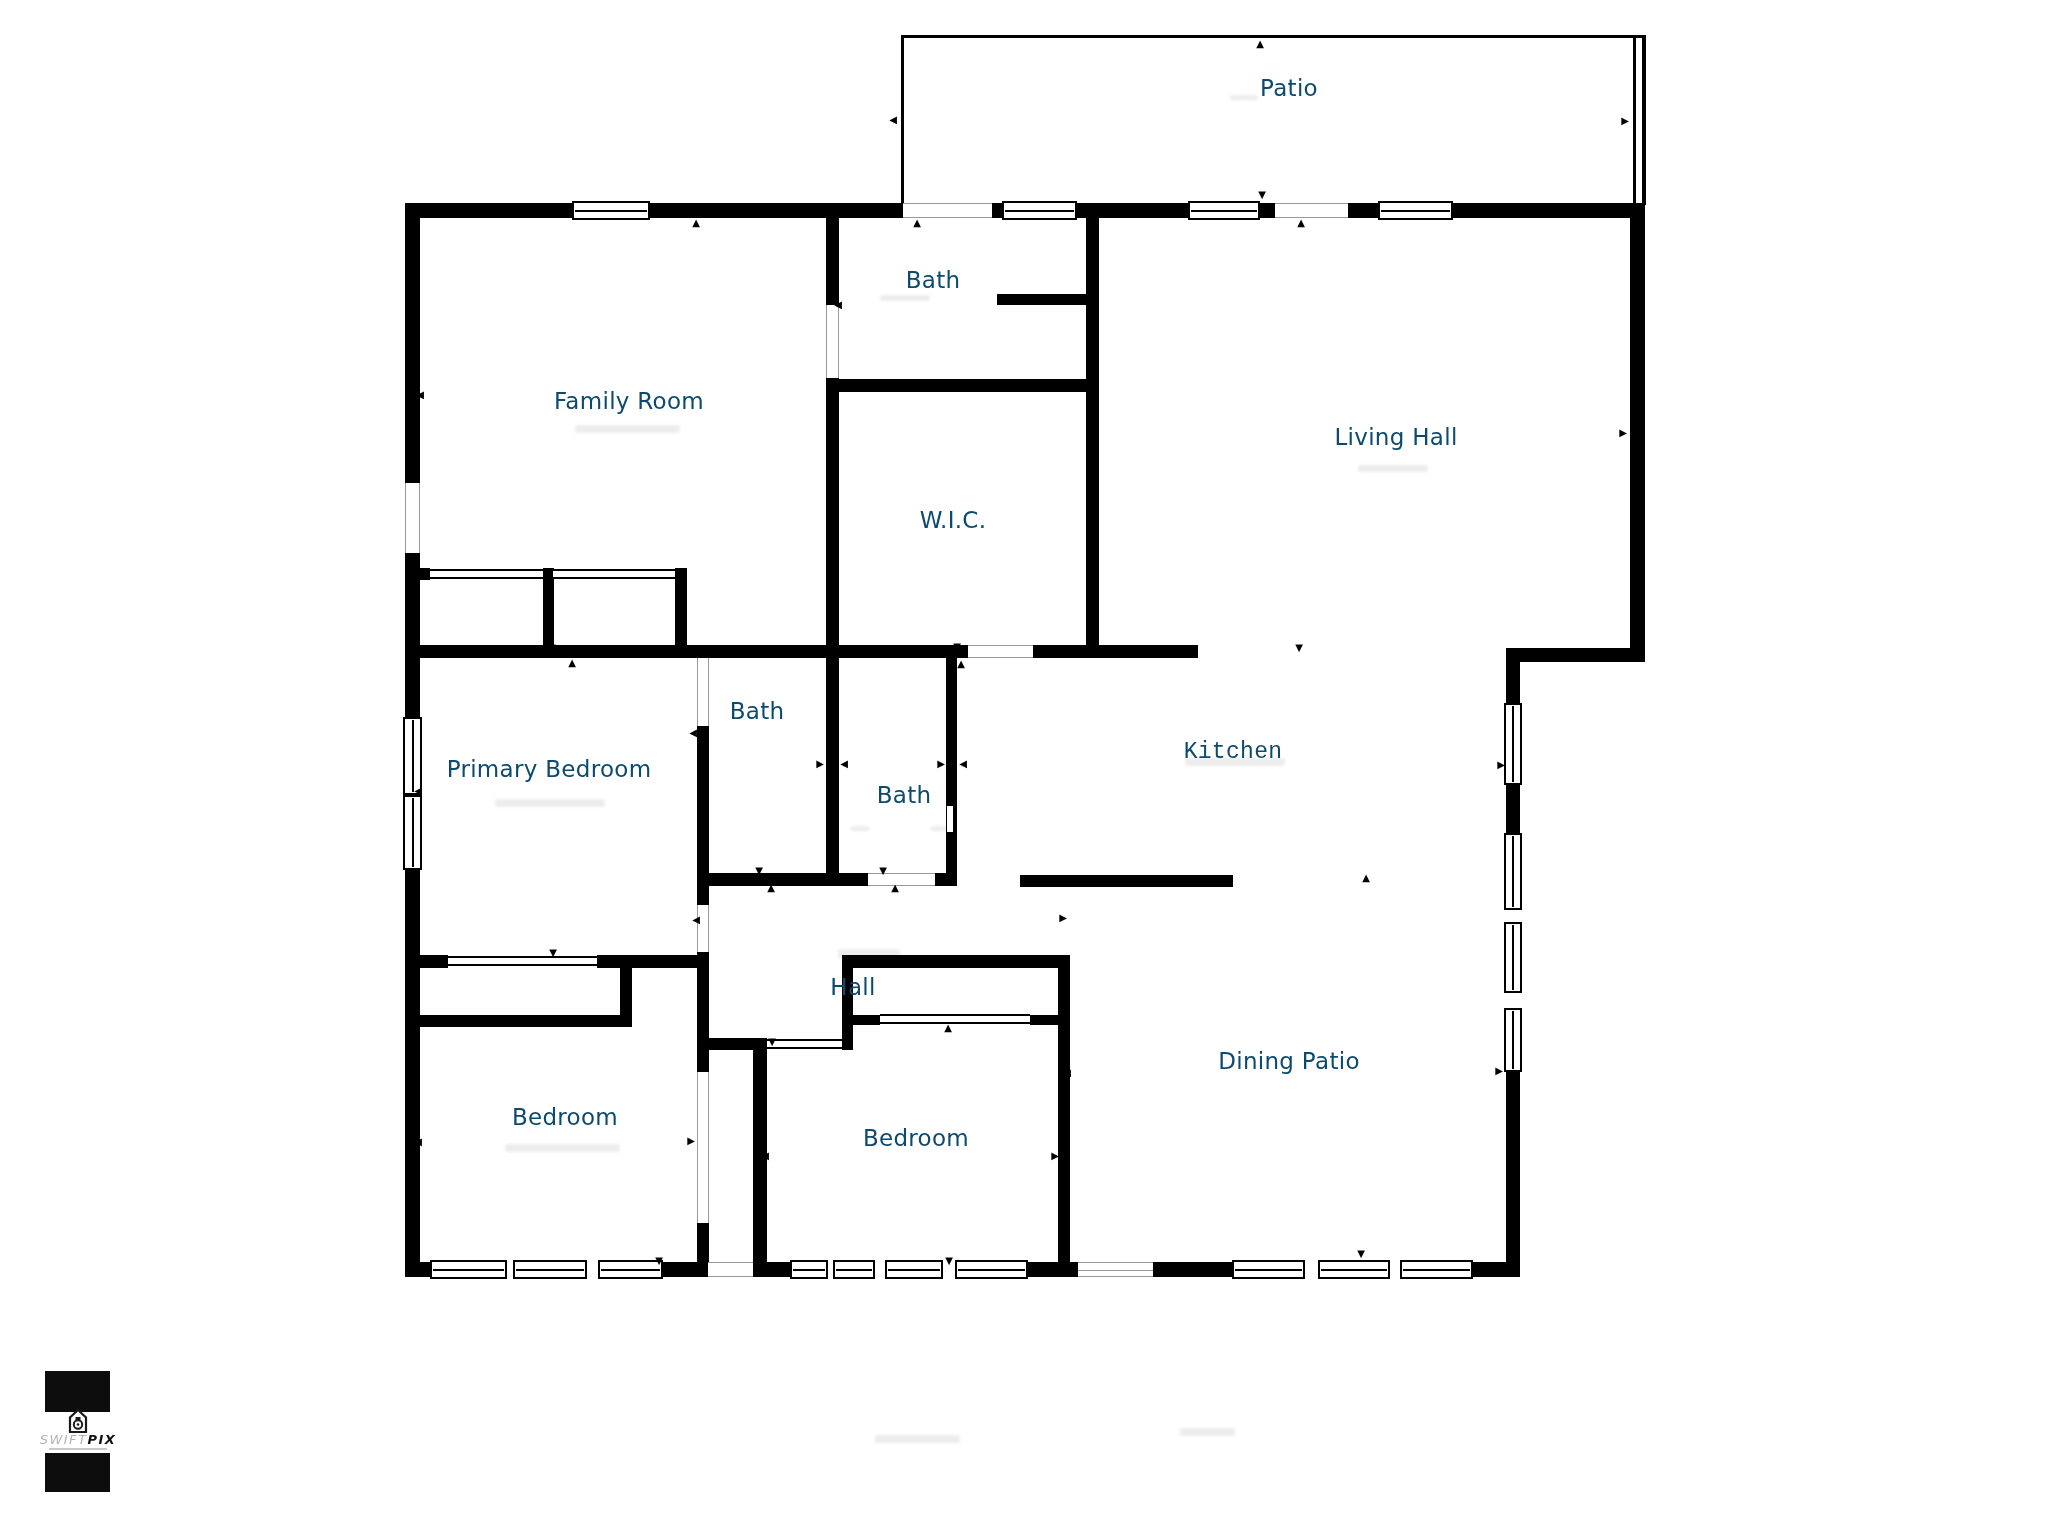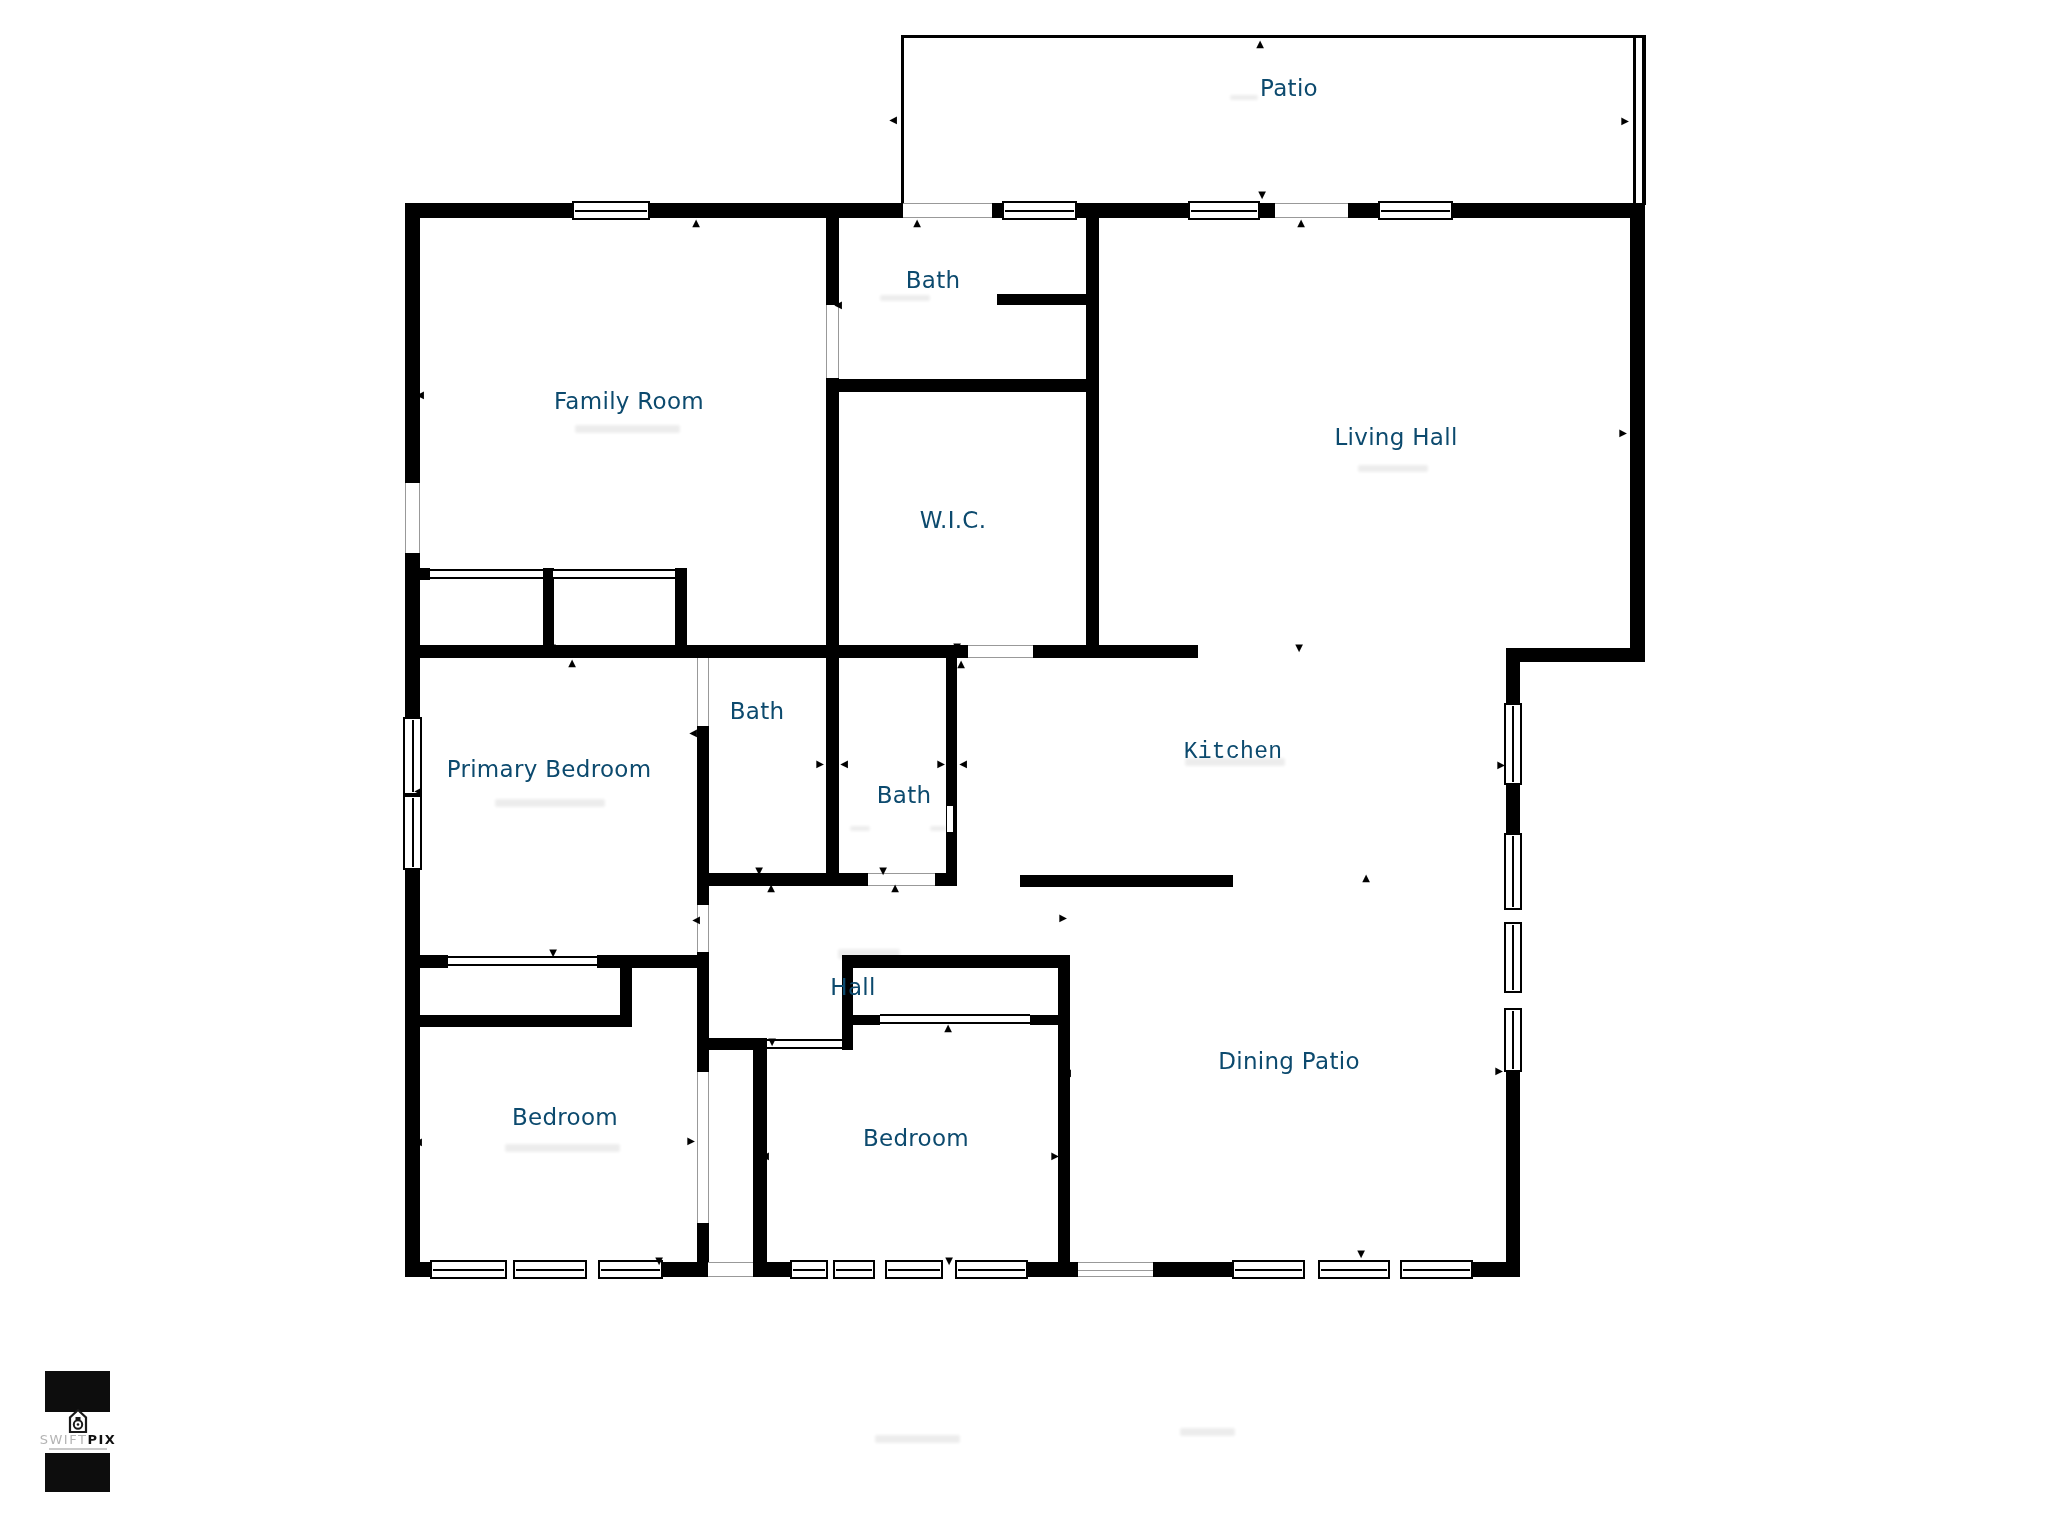--- a/index.html
+++ b/index.html
@@ -20,21 +20,21 @@
   .room-label{position:absolute;transform:translate(-50%,-50%);font-size:23px;color:#0c4a6e;
               white-space:nowrap;letter-spacing:.3px;}
   .smudge{position:absolute;background:#000;opacity:.07;filter:blur(1.5px);border-radius:2px;}
   
   #logo{position:absolute;left:45px;top:1371px;width:66px;text-align:center;}
   .logo-block{position:absolute;left:0;width:65px;background:#0d0d0d;}
   #logo-block-top{top:0;height:41px;}
   #logo-block-bottom{top:82px;height:39px;}
   #logo-icon{position:absolute;left:50%;top:38px;transform:translateX(-50%);}
   #logo-word{position:absolute;left:50%;top:62px;transform:translateX(-50%);
-             font-size:13px;font-weight:bold;letter-spacing:1.5px;line-height:1;}
+             font-size:13px;font-weight:bold;letter-spacing:1.5px;line-height:1;font-style:italic;}
   #logo-word .lt{color:#b4b4b4;font-weight:normal;}
   #logo-word .bd{color:#111;}
   #logo-tagline{position:absolute;left:50%;top:77px;transform:translateX(-50%);
                 width:58px;height:2px;background:#c9c9c9;}
 </style>
 </head>
 <body>
 
 <div id="stage">
   <div id="plan">

